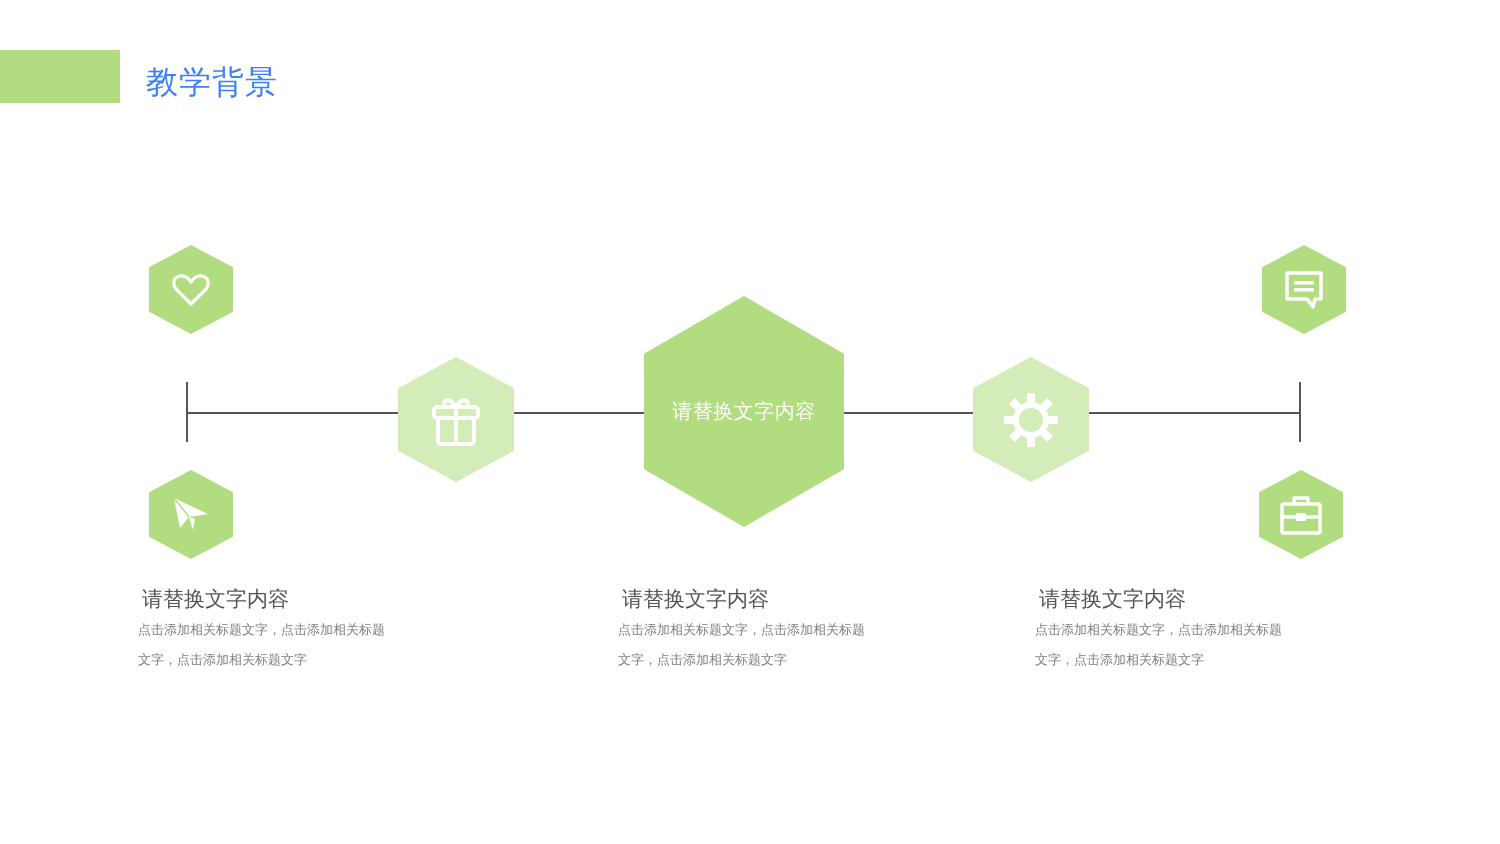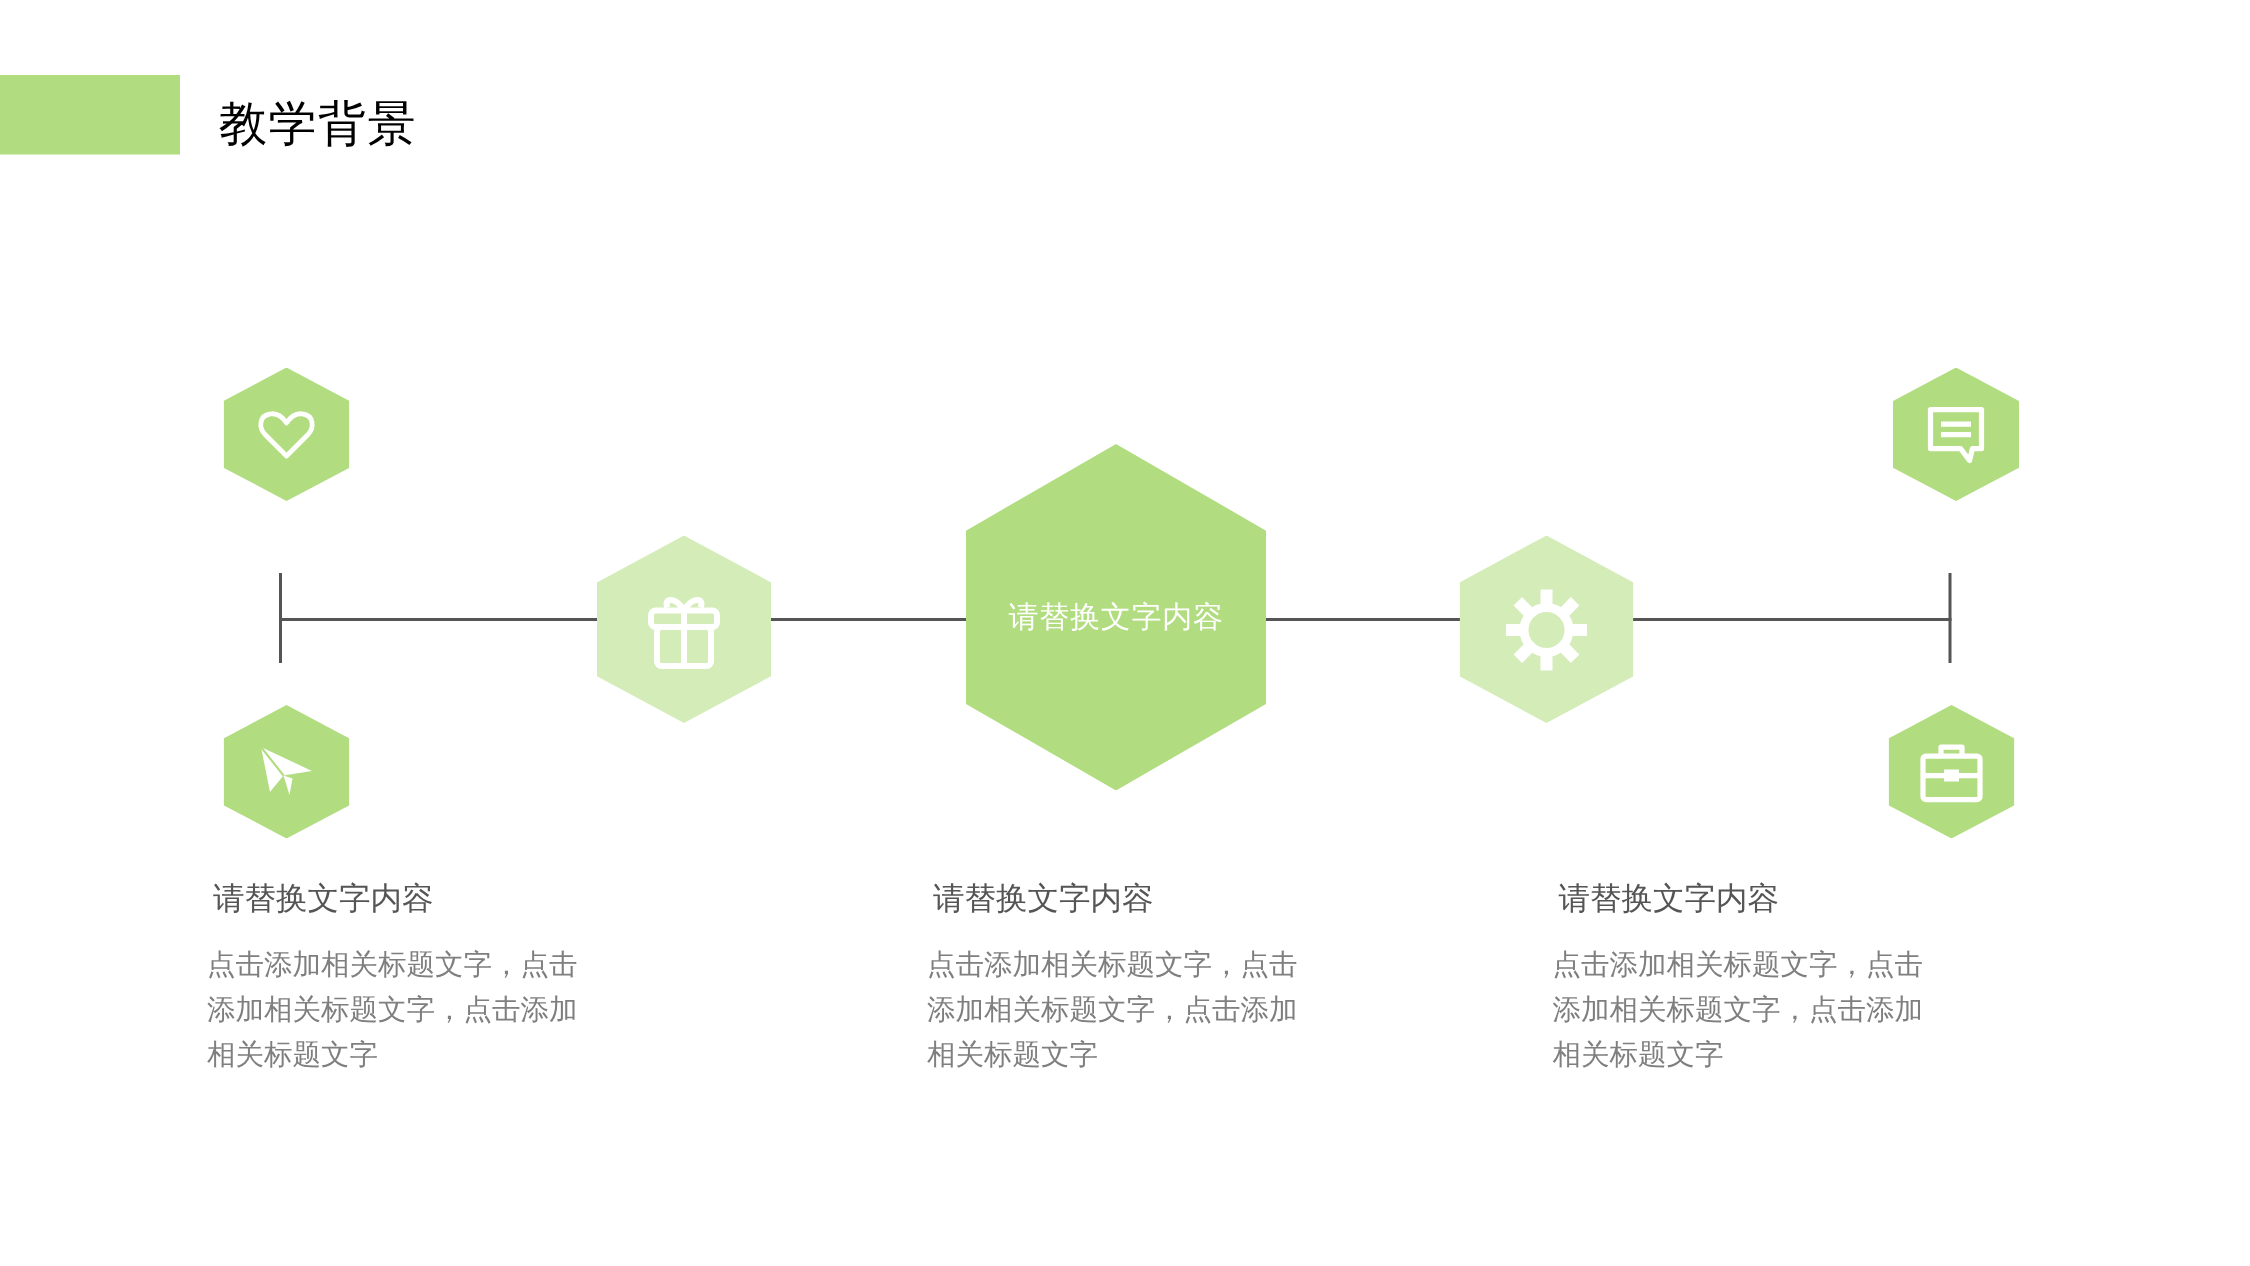--- a/index.html
+++ b/index.html
@@ -7,21 +7,21 @@
     width: 1500px; height: 844px; position: relative; overflow: hidden;
     background: #ffffff;
     font-family: "DejaVu Sans", "Liberation Sans", sans-serif;
   }
   .title-bar {
     position: absolute; left: 0; top: 50px; width: 120px; height: 53px;
     background: #b1dc7f;
   }
   .page-title {
     position: absolute; left: 146px; top: 62px;
-    font-size: 32px; color: #000000; letter-spacing: 1px; line-height: 40px;
+    font-size: 32px; color: #3b82f6; letter-spacing: 1px; line-height: 40px;
   }
   .hline {
     position: absolute; left: 187px; top: 412px; width: 1114px; height: 2px;
     background: #555555;
   }
   .vcap {
     position: absolute; top: 382px; width: 2px; height: 60px; background: #555555;
   }
   .hex {
     position: absolute;
@@ -30,22 +30,22 @@
   }
   .hex svg { display: block; }
   .center-text {
     color: #ffffff; font-size: 20px; letter-spacing: 0.5px;
   }
   .col { position: absolute; top: 584px; width: 260px; }
   .col-title {
     font-size: 21px; color: #555555; line-height: 30px; margin-left: 4px;
   }
   .col-desc {
-    margin-top: 14px;
-    font-size: 19px; color: #7f7f7f; line-height: 30px; width: 256px;
+    margin-top: 1px;
+    font-size: 13px; color: #7f7f7f; line-height: 30px; width: 256px;
   }
 </style>
 </head>
 <body>
 
 <div class="title-bar"></div>
 <div class="page-title">教学背景</div>
 
 <div class="hline"></div>
 <div class="vcap" style="left:186px;"></div>

